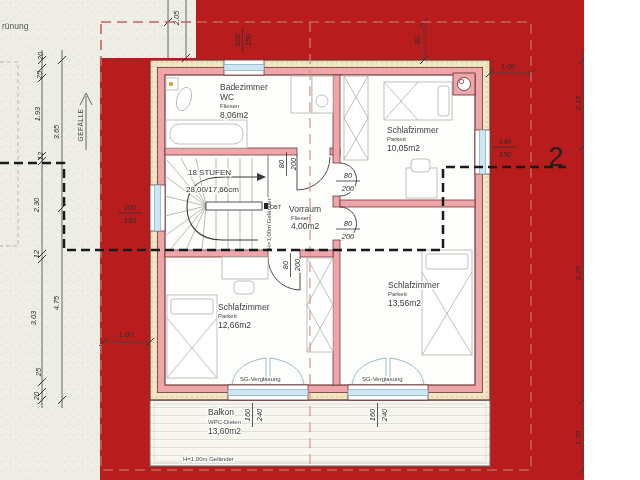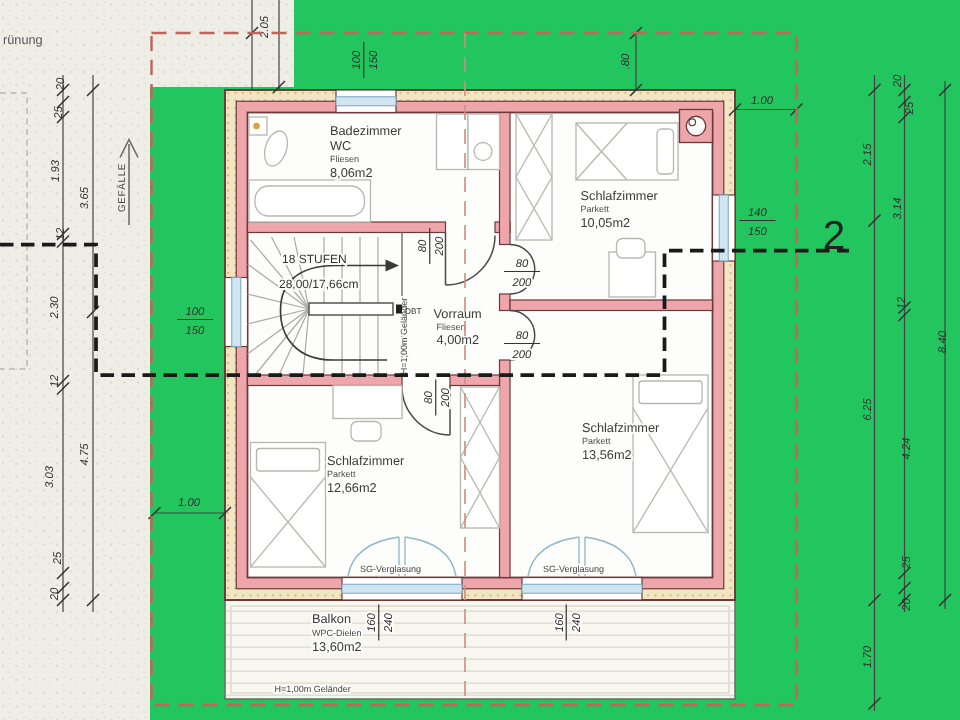--- a/index.html
+++ b/index.html
@@ -1,16 +1,16 @@
 <!DOCTYPE html>
 <html><head>
 <meta charset="utf-8">
 <style>
   html,body{margin:0;padding:0;background:#ffffff}
-  .canvas{position:relative;width:640px;height:480px;background:#22c55e;overflow:hidden;
+  .canvas{position:relative;width:584px;height:480px;background:#b91c1c;overflow:hidden;
           font-family:"Liberation Sans",sans-serif}
   svg{display:block}
   text{font-family:"Liberation Sans",sans-serif;fill:#3b3b3b}
   .t-room{font-size:8.5px;fill:#3b3b3b}
   .t-sub{font-size:6px;fill:#4a4a4a}
   .t-area{font-size:8.5px;fill:#3b3b3b}
   .t-dim{font-size:7.5px;font-style:italic;fill:#2e2e2e}
   .t-site{font-size:8.5px;fill:#555}
   .t-gef{font-size:6.5px;fill:#444;letter-spacing:.5px}
   .t-tiny{font-size:5.5px;fill:#333}

